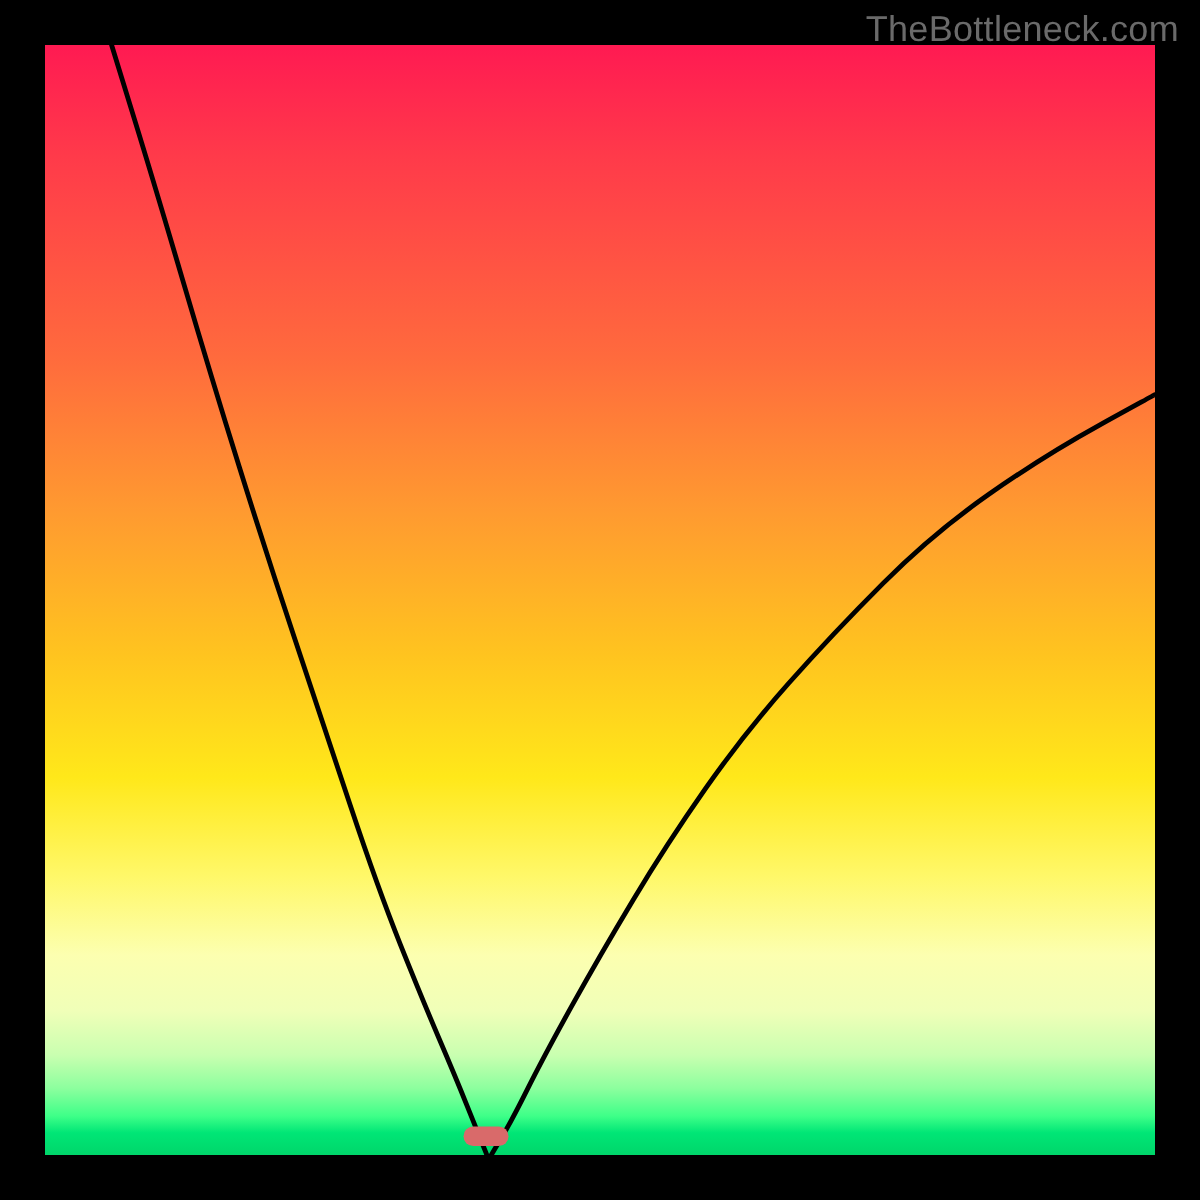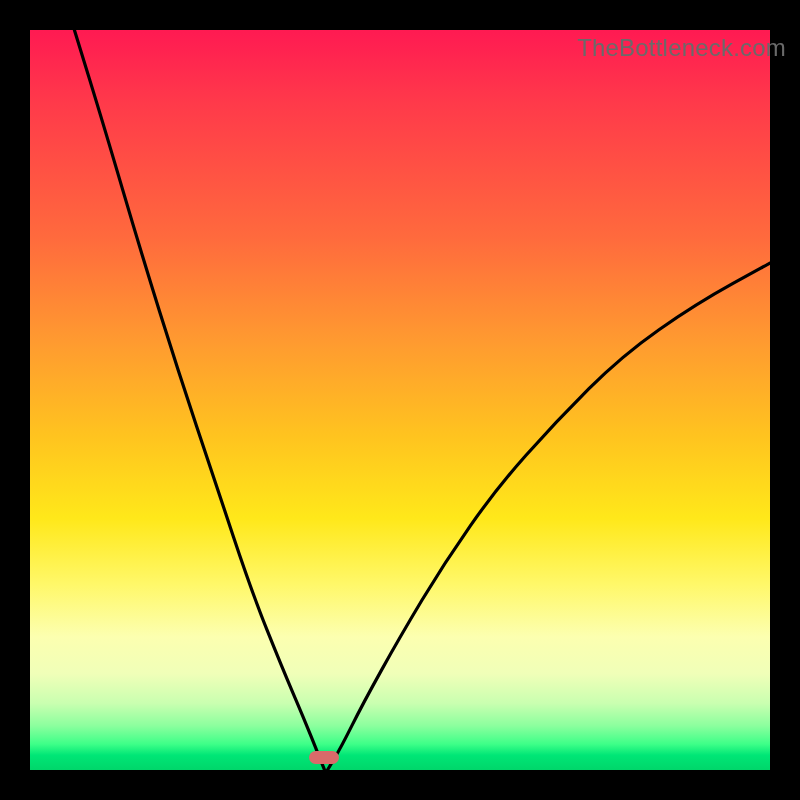--- a/index.html
+++ b/index.html
@@ -13,21 +13,20 @@
   }
   .watermark {
     position: absolute;
     top: 6px;
     right: 14px;
     color: #6a6a6a;
     font-size: 24px;
     font-weight: 400;
     letter-spacing: 0.2px;
     z-index: 5;
-    margin-top: 28px;
   }
   .plot-frame {
     position: absolute;
     left: 30px;
     top: 30px;
     width: 740px;
     height: 740px;
     background: #000;
   }
   .gradient-bg {

